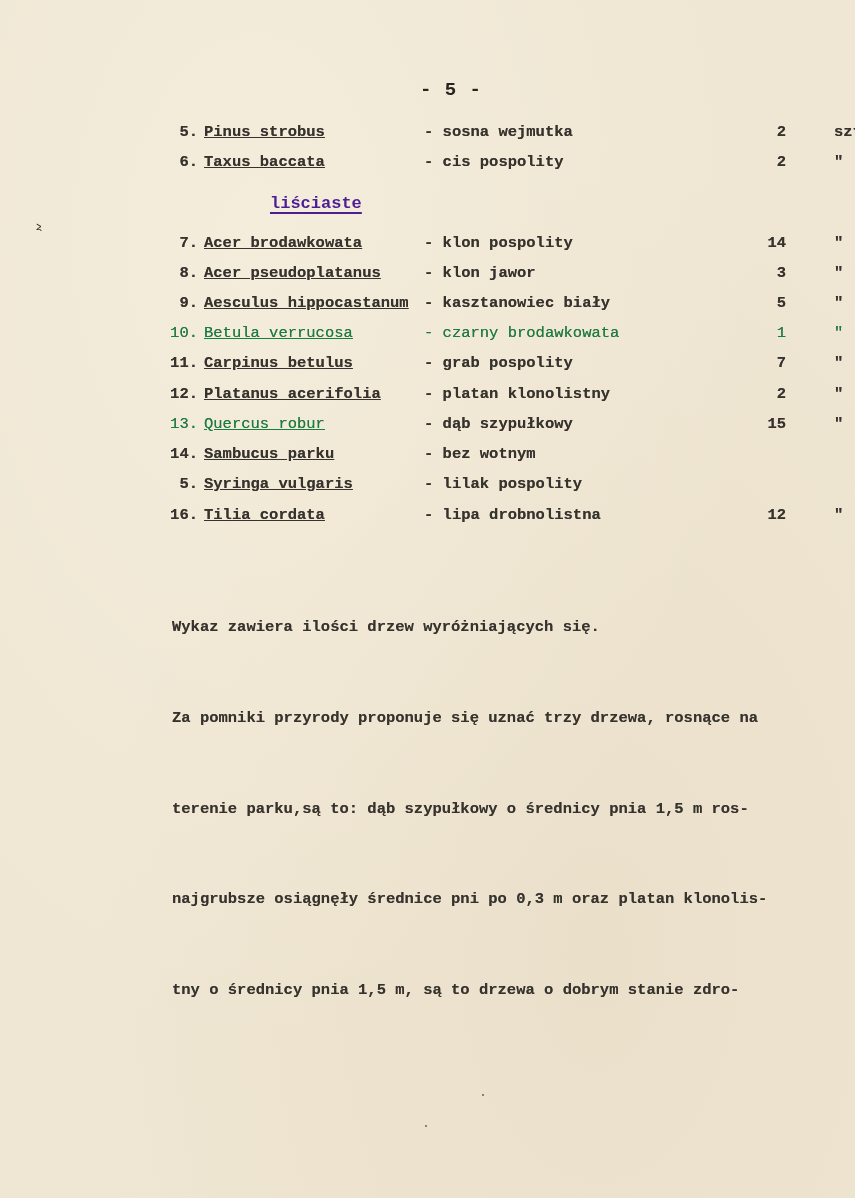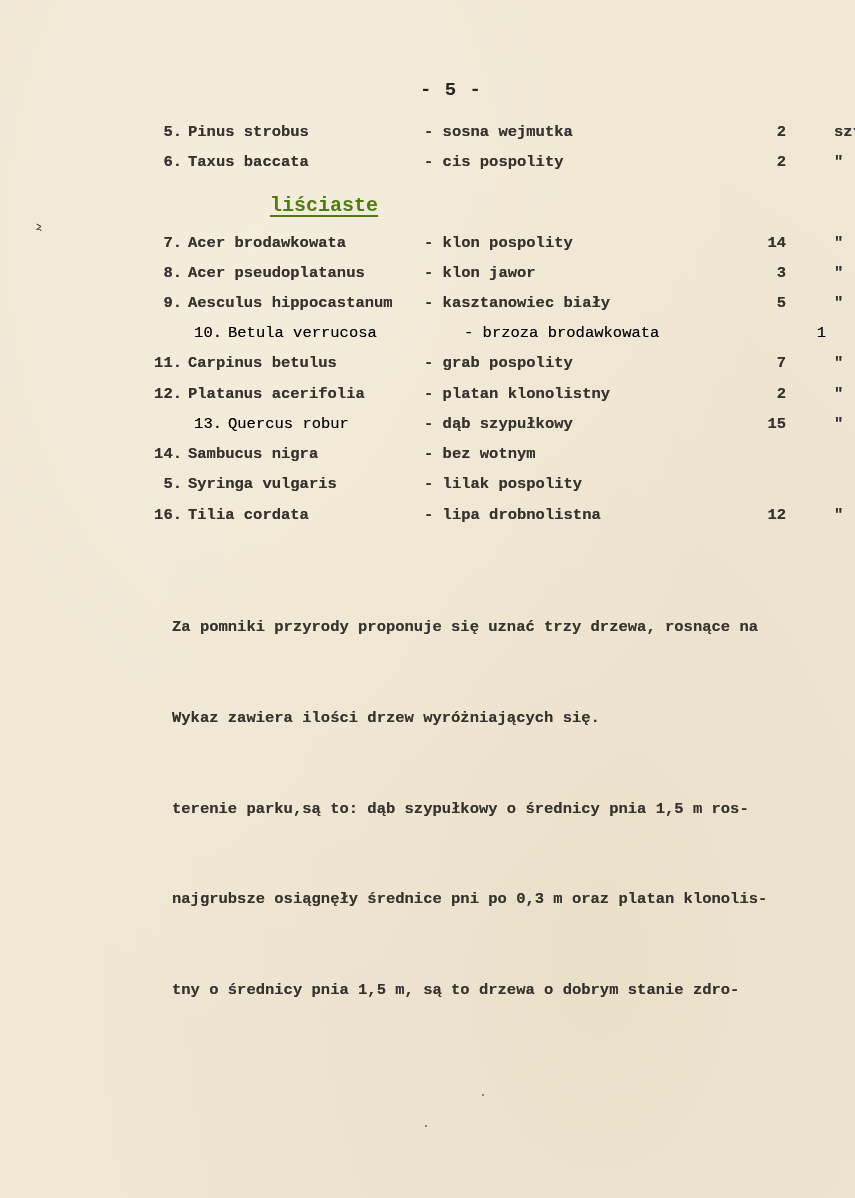--- a/index.html
+++ b/index.html
@@ -36,21 +36,22 @@
       height: 22px;
       font-size: 15.5px;
       line-height: 22px;
       white-space: nowrap;
       font-weight: bold;
       color: #36322d;
       text-shadow: 0 0 0.6px rgba(40,35,30,0.6);
     }
     .row .latin {
       position: absolute;
-      left: 0;
+      left: 16px;
+      text-decoration: underline;
     }
     .row .num {
       display: inline-block;
       width: 34px;
       text-align: right;
       margin-right: 6px;
     }
     .row .polish {
       position: absolute;
       left: 276px;
@@ -59,31 +60,31 @@
       position: absolute;
       left: 590px;
       width: 48px;
       text-align: right;
     }
     .row .unit {
       position: absolute;
       left: 646px;
       margin-left: 40px;
     }
-    .faded { color: #000000; font-weight: normal; margin-left: 40px; }
+    .faded { color: #15803d; font-weight: normal; }
     .section-heading {
       position: absolute;
       left: 270px;
       top: 194px;
-      font-size: 20px;
+      font-size: 17px;
       font-weight: bold;
       text-decoration: underline;
       text-decoration-thickness: 2px;
       text-underline-offset: 4px;
-      color: #4d7c0f;
+      color: #4c1d95;
       text-align: right;
     }
     .para {
       position: absolute;
       left: 172px;
       width: 660px;
       font-size: 15.5px;
       line-height: 30.2px;
       white-space: pre;
       color: #36322d;
@@ -141,21 +142,21 @@
     <span class="unit">"</span>
   </div>
   <div class="row" style="left:148px; top:292px;">
     <span class="latin"><span class="num">9.</span><span>Aesculus hippocastanum</span></span>
     <span class="polish">- kasztanowiec biały</span>
     <span class="qty">5</span>
     <span class="unit">"</span>
   </div>
   <div class="row faded" style="left:148px; top:322px;">
     <span class="latin"><span class="num">10.</span><span>Betula verrucosa</span></span>
-    <span class="polish">- brzoza brodawkowata</span>
+    <span class="polish">- czarny brodawkowata</span>
     <span class="qty">1</span>
     <span class="unit">"</span>
   </div>
   <div class="row" style="left:148px; top:352px;">
     <span class="latin"><span class="num">11.</span><span>Carpinus betulus</span></span>
     <span class="polish">- grab pospolity</span>
     <span class="qty">7</span>
     <span class="unit">"</span>
   </div>
   <div class="row" style="left:148px; top:383px;">
@@ -164,41 +165,41 @@
     <span class="qty">2</span>
     <span class="unit">"</span>
   </div>
   <div class="row" style="left:148px; top:413px;">
     <span class="latin faded"><span class="num">13.</span><span>Quercus robur</span></span>
     <span class="polish">- dąb szypułkowy</span>
     <span class="qty">15</span>
     <span class="unit">"</span>
   </div>
   <div class="row" style="left:148px; top:443px;">
-    <span class="latin"><span class="num">14.</span><span>Sambucus nigra</span></span>
+    <span class="latin"><span class="num">14.</span><span>Sambucus parku</span></span>
     <span class="polish">- bez wotnym</span>
     <span class="qty"></span>
     <span class="unit"></span>
   </div>
   <div class="row" style="left:148px; top:473px;">
     <span class="latin"><span class="num">5.</span><span>Syringa vulgaris</span></span>
     <span class="polish">- lilak pospolity</span>
     <span class="qty"></span>
     <span class="unit"></span>
   </div>
   <div class="row" style="left:148px; top:504px;">
     <span class="latin"><span class="num">16.</span><span>Tilia cordata</span></span>
     <span class="polish">- lipa drobnolistna</span>
     <span class="qty">12</span>
     <span class="unit">"</span>
   </div>
 
   <div class="para" style="top:552px;">
+    <div>Wykaz zawiera ilości drzew wyróżniających się.</div>
     <div>Za pomniki przyrody proponuje się uznać trzy drzewa, rosnące na</div>
-    <div>Wykaz zawiera ilości drzew wyróżniających się.</div>
     <div>terenie parku,są to: dąb szypułkowy o średnicy pnia 1,5 m ros-</div>
     <div>najgrubsze osiągnęły średnice pni po 0,3 m oraz platan klonolis-</div>
     <div>tny o średnicy pnia 1,5 m, są to drzewa o dobrym stanie zdro-</div>
     
     
     
     
     
     
     

